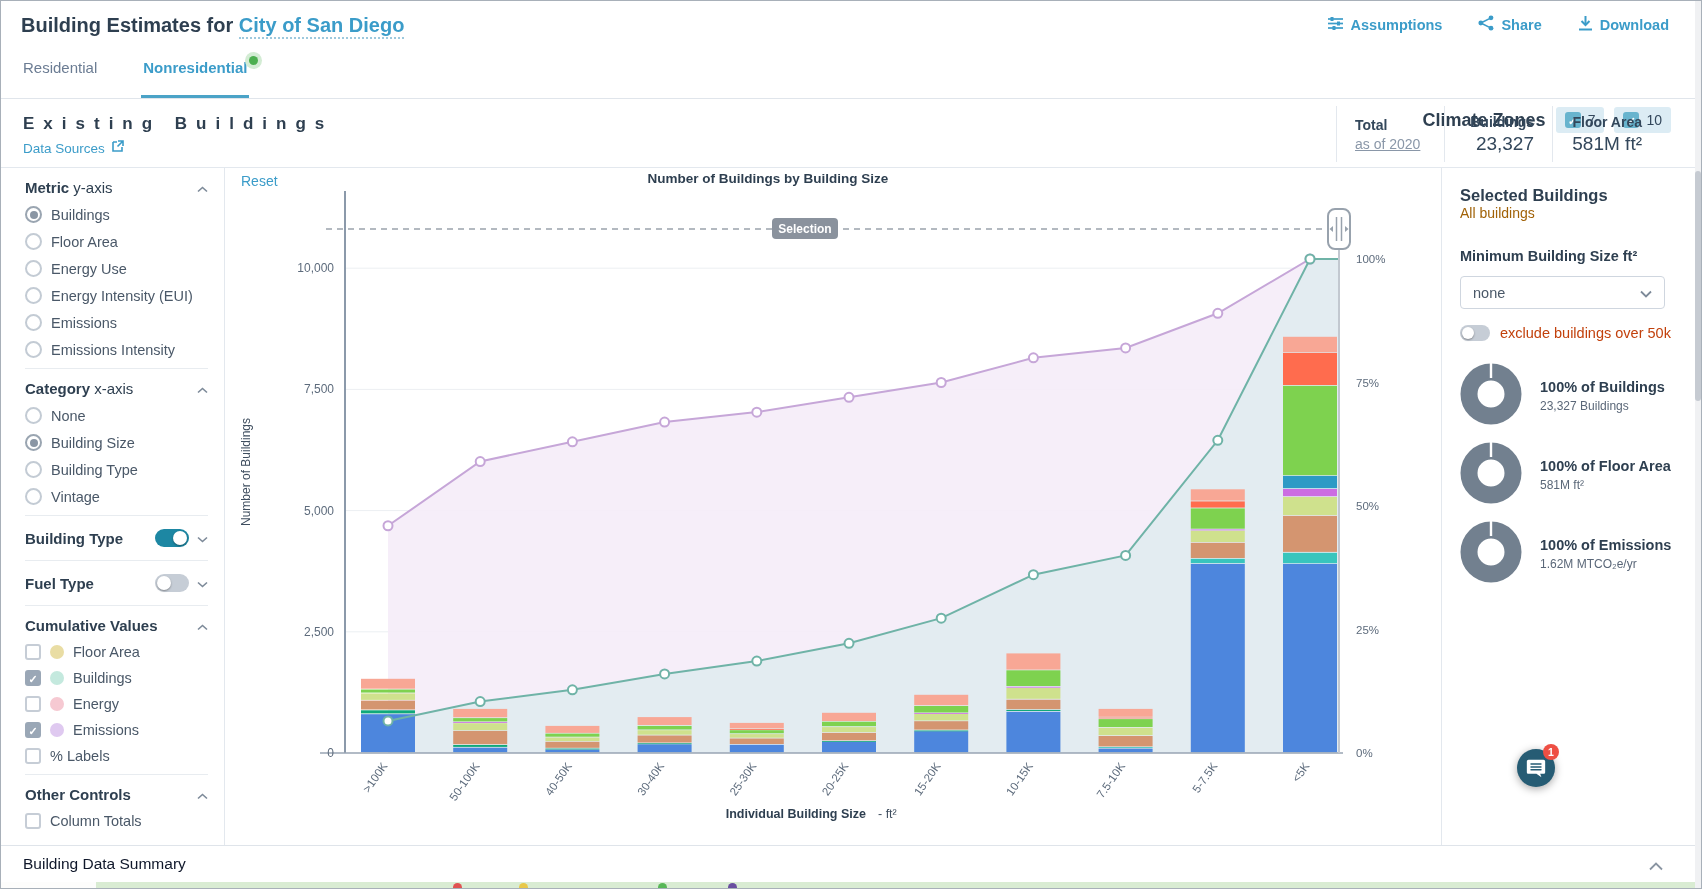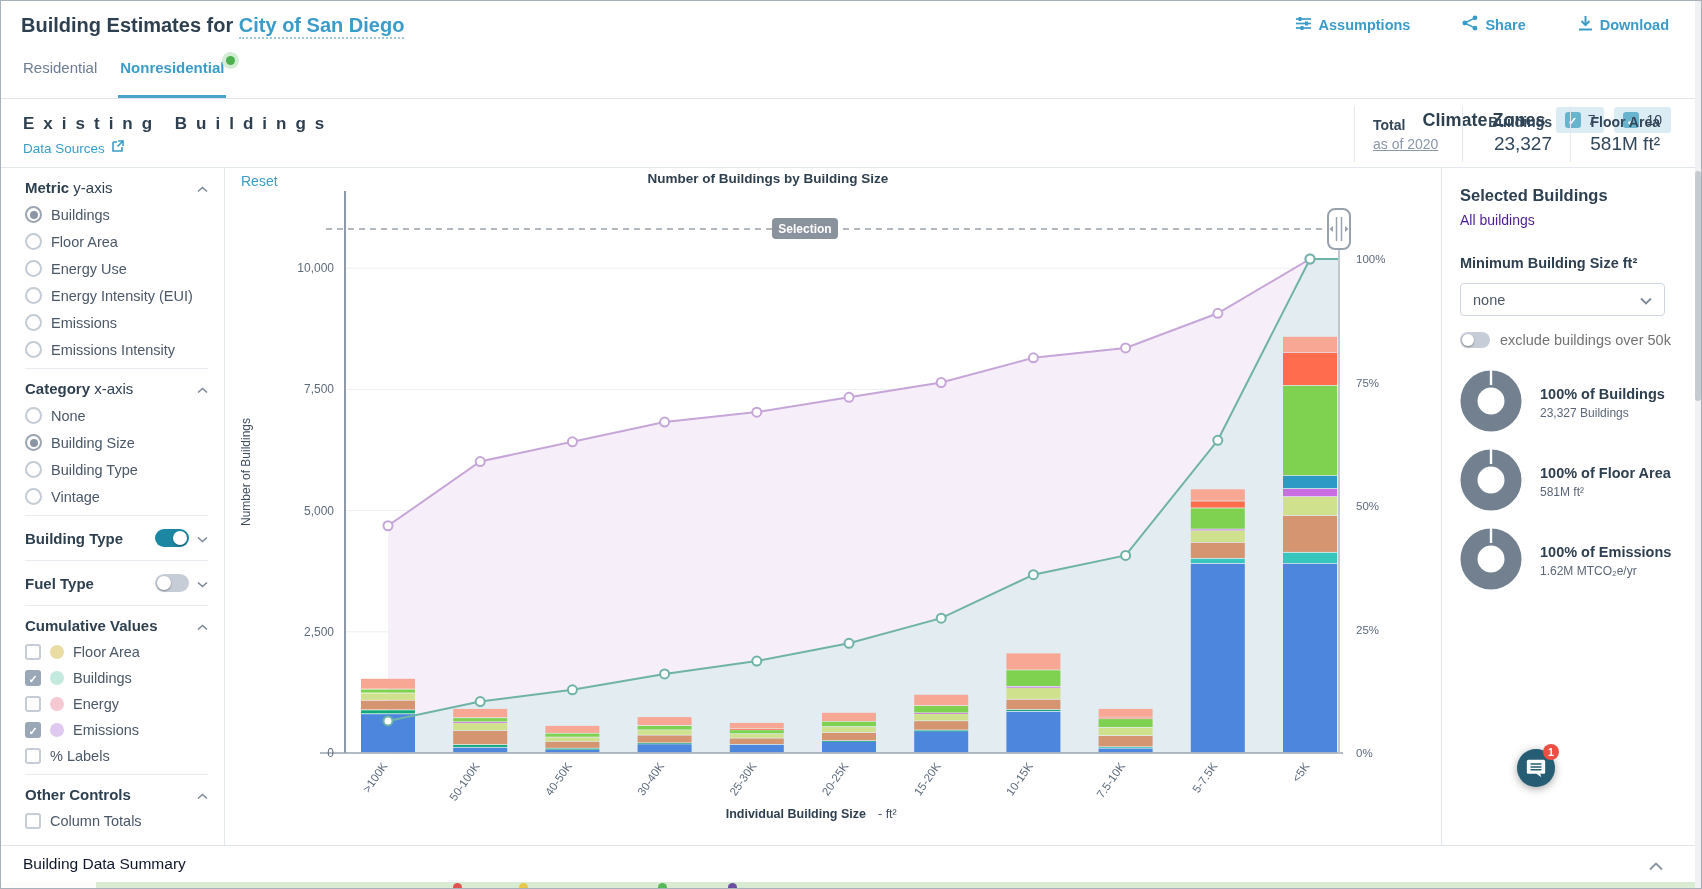--- a/index.html
+++ b/index.html
@@ -5,47 +5,47 @@
   * { margin:0; padding:0; box-sizing:border-box; }
   html,body { background:#fff; }
   body { font-family:"Liberation Sans", sans-serif; color:#33475b; }
   #app { position:relative; width:1702px; height:889px; background:#fff;
          border:1px solid #a8b0b9; overflow:hidden; }
 
   
   #hdr { position:absolute; left:0; top:0; width:100%; height:48px; background:#fff; }
   #hdr-title { position:absolute; left:20px; top:13px; font-size:20px; font-weight:bold; color:#2e3f50; }
   #city-link { font-weight:bold; color:#3b9cc9; border-bottom:2px dotted #9ec9dd; padding-bottom:1px; cursor:pointer; }
-  #hdr-actions { position:absolute; right:32px; top:14px; display:flex; gap:52px; }
+  #hdr-actions { position:absolute; right:32px; top:14px; display:flex; gap:36px; }
   .hdr-action { display:flex; align-items:center; gap:7px; color:#3b9cc9; font-size:14.5px; font-weight:bold; cursor:pointer; }
 
   
   #tabbar { position:absolute; left:0; top:48px; width:100%; height:50px; border-bottom:1px solid #e0e5eb; }
-  #tabs { position:absolute; left:20px; bottom:0; display:flex; gap:19px;text-align:center; }
+  #tabs { position:absolute; left:20px; bottom:0; display:flex; gap:42px;text-align:center; }
   .tab { position:relative; padding:12px 2px 14px; font-size:15px; color:#6b7c93; cursor:pointer; }
   .tab.active { color:#3b9cc9; font-weight:bold; border-bottom:3px solid #4ba3c7; padding-bottom:19px; }
   .tab-dot { position:absolute; top:9px; right:-9px; width:9px; height:9px; border-radius:50%;
              background:#4caf50; box-shadow:0 0 0 4px #d3ecd4; }
   #zones { position:absolute; right:30px; top:58px; display:flex; align-items:center; gap:10px; }
   #zones-label { font-size:18px; font-weight:bold; color:#2e3f50; }
   .zone-chip { display:flex; align-items:center; gap:7px; background:#dcecf4; border-radius:3px;
                padding:5px 9px; font-size:14px; color:#33475b; cursor:pointer; }
   .cb { position:relative; width:16px; height:16px; border:2px solid #c6cdd6; border-radius:3px; background:#fff; flex:0 0 auto; }
   .cb.on { background:#9aa7b6; border-color:#9aa7b6; }
   .cb.on::after { content:"✓"; position:absolute; left:0; top:-1px; width:100%; text-align:center;
                   color:#fff; font-size:11px; font-weight:bold; line-height:16px; }
   .cb.teal.on { background:#68b4ce; border-color:#68b4ce; }
 
   
   #band { position:absolute; left:0; top:99px; width:100%; height:68px; border-bottom:1px solid #e3e8ee; }
   #band-title { position:absolute; left:22px; top:14px; font-size:17px; font-weight:bold;
                 letter-spacing:9px; color:#2e3f50; white-space:nowrap; }
   #datasources { position:absolute; left:22px; top:40px; display:flex; gap:6px; align-items:center;
                  color:#3b9cc9; font-size:13.5px; cursor:pointer; }
-  #band-stats { position:absolute; right:23px; top:6px; display:flex; height:56px;padding-left:40px; }
+  #band-stats { position:absolute; right:41px; top:6px; display:flex; height:56px;padding-left:40px; }
   .stat { border-left:1px solid #e3e8ee; padding:4px 18px; min-width:108px; display:flex;
           flex-direction:column; justify-content:center; }
   .stat .lb { font-size:14px; font-weight:bold; color:#33475b; margin-bottom:3px; }
   .stat .vl { font-size:19px; color:#33475b; }
   .stat.left  { text-align:left; }
   .stat.right { text-align:right; }
   .stat .muted { font-size:14px; color:#8a97a8;text-decoration:underline; }
 
   
   #sidebar { position:absolute; left:8px; top:167px; width:216px; height:678px;
@@ -70,26 +70,26 @@
 
   
   #chart-area { position:absolute; left:216px; top:167px; width:1224px; height:678px; }
   #reset { position:absolute; left:24px; top:5px; color:#3b9cc9; font-size:14px; cursor:pointer; }
   #chart-svg { position:absolute; left:9px; top:-2px; }
 
   
   #rpanel { position:absolute; left:1440px; top:167px; width:256px; height:678px;
             border-left:1px solid #e3e8ee; padding:18px 0 0 18px; }
   #rp-title { font-size:16.5px; font-weight:bold; color:#2e3f50; }
-  #rp-sub { font-size:14px; color:#4c1d95; margin-top:7px; }
+  #rp-sub { font-size:14px; color:#a16207; }
   #rp-min { font-size:14.5px; font-weight:bold; color:#2e3f50; margin-top:27px; }
   #rp-select { margin-top:12px; width:205px; height:33px; border:1px solid #cfd6df; border-radius:4px;
                display:flex; align-items:center; justify-content:space-between; padding:0 12px;
                font-size:14.5px; color:#4a5868; cursor:pointer; background:#fff; }
-  #rp-exclude { display:flex; align-items:center; gap:10px; margin-top:16px; font-size:14.5px; color:#737373; }
+  #rp-exclude { display:flex; align-items:center; gap:10px; margin-top:16px; font-size:14.5px; color:#c2410c; }
   #donuts { margin-top:22px; display:flex; flex-direction:column; gap:13px; }
   .donut-row { display:flex; align-items:center; gap:18px; }
   .donut-txt .t1 { font-size:14.5px; font-weight:bold; color:#2e3f50; }
   .donut-txt .t2 { font-size:12px; color:#5a6778; margin-top:4px; }
 
   
   #footer { position:absolute; left:0; top:844px; width:100%; height:37px; border-top:1px solid #dfe4ea; background:#fff; }
   #footer-title { position:absolute; left:22px; top:9px; font-size:15.5px; font-weight:normal; color:#0f172a; }
   #footer-caret { position:absolute; right:38px; top:11px; cursor:pointer; }
   #strip { position:absolute; left:0; top:881px; width:100%; height:8px; background:#d9ecd3; overflow:hidden; }

